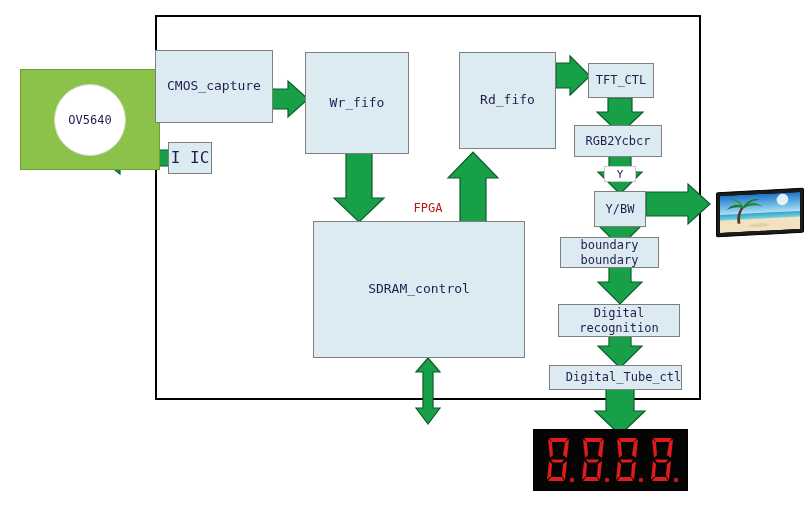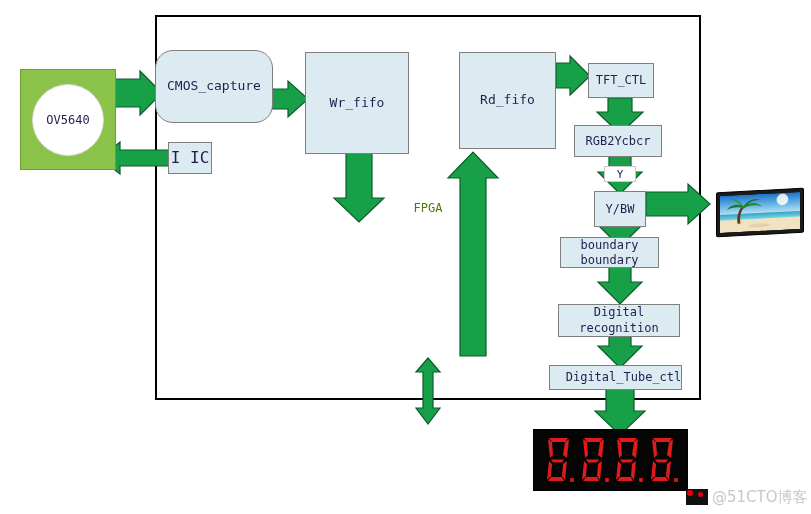--- a/index.html
+++ b/index.html
@@ -21,28 +21,28 @@
   }
   .blk.two{flex-direction:column;}
 
   
   .fpga-box{
     position:absolute;left:155px;top:15px;width:542px;height:381px;
     border:2px solid #000;background:transparent;z-index:2;
   }
   .fpga-label{
     position:absolute;left:396px;top:201px;width:64px;height:16px;
-    color:#4d7c0f;font-size:12px;text-align:center;z-index:7;
+    color:#b91c1c;font-size:12px;text-align:center;z-index:7;
     font-family:"DejaVu Sans Mono","Liberation Mono",monospace;
   }
 
   
   .cam{
     position:absolute;left:20px;top:69px;width:94px;height:99px;
-    background:#8bc34a;border:1px solid #6f9f34;z-index:6;
+    background:#8bc34a;border:1px solid #6f9f34;z-index:6;padding-left:44px;
   }
   .cam-lens{
     position:absolute;left:50%;top:50%;transform:translate(-50%,-50%);
     width:70px;height:70px;border-radius:50%;background:#fff;
     border:1px solid #d8d8d8;
     display:flex;align-items:center;justify-content:center;
     color:#1f1f4f;font-size:12px;
     font-family:"DejaVu Sans Mono","Liberation Mono",monospace;
   }
 
@@ -135,21 +135,21 @@
       <polygon points="609,215 631,215 631,225 642,225 620,247 598,225 609,225"></polygon>
 
       <polygon points="609,266 631,266 631,282 642,282 620,304 598,282 609,282"></polygon>
 
       <polygon points="609,335 631,335 631,346 642,346 620,368 598,346 609,346"></polygon>
 
       <polygon points="606,389 634,389 634,411 645,411 620,435 595,411 606,411"></polygon>
     </g>
   </svg>
 
-  <div class="blk" style="left:155px;top:50px;width:118px;height:73px;font-size:13px;border-radius:18px;">
+  <div class="blk" style="left:155px;top:50px;width:118px;height:73px;font-size:13px;">
     <span>CMOS_capture</span>
   </div>
 
   <div class="blk" style="left:305px;top:52px;width:104px;height:102px;font-size:13px;">
     <span>Wr_fifo</span>
   </div>
 
   <div class="blk" style="left:168px;top:142px;width:44px;height:32px;font-size:16px;">
     <span>I IC</span>
   </div>
@@ -172,29 +172,32 @@
 
   <div class="blk" style="left:594px;top:191px;width:52px;height:36px;font-size:12px;">
     <span>Y/BW</span>
   </div>
 
   <div class="blk two" style="left:560px;top:237px;width:99px;height:31px;font-size:12px;">
     <span>boundary</span>
     <span>boundary</span>
   </div>
 
-  <div class="blk two" style="left:558px;top:304px;width:122px;height:33px;font-size:12px;justify-content:space-between;">
+  <div class="blk two" style="left:558px;top:304px;width:122px;height:33px;font-size:12px;">
     <span>Digital</span>
     <span>recognition</span>
   </div>
 
   <div class="blk" style="left:549px;top:365px;width:133px;height:25px;font-size:12px;padding-left:16px;">
     <span>Digital_Tube_ctl</span>
   </div>
 
+  <div class="blk" style="left:313px;top:221px;width:212px;height:137px;font-size:13px;">
+    <span>SDRAM_control</span>
+  </div>
 
 
   <div class="lcd-wrap">
     <div class="lcd-frame">
       <div class="lcd-screen">
         <svg width="100%" height="100%" viewBox="0 0 82 39" preserveAspectRatio="none">
           <defs>
             <linearGradient id="sky" x1="0" y1="0" x2="0" y2="1">
               <stop offset="0%" stop-color="#1a74c8"></stop>
               <stop offset="60%" stop-color="#7fc4ea"></stop>
@@ -264,21 +267,14 @@
           <polygon points="22,24 20,43 17,39 18,27" fill="#e01b1b"></polygon>
           <polygon points="19,44 3,44 6,40 17,40" fill="#e01b1b"></polygon>
           <polygon points="2,43 4,24 7,27 6,39" fill="#e01b1b"></polygon>
           <polygon points="3,2 5,21 8,18 7,5" fill="#e01b1b"></polygon>
           <polygon points="6,22.5 19,22.5 17,25.5 8,25.5" fill="#e01b1b"></polygon>
         </svg>
         <span class="dp"></span>
       </div>
     </div>
 
-  <div class="wm">
-    <div class="wm-logo">
-      <span class="d1"></span>
-        <span class="d2"></span>
-    </div>
-    <span class="wm-text">@51CTO博客</span>
-  </div>
 
 </div>
 
 </body></html>

